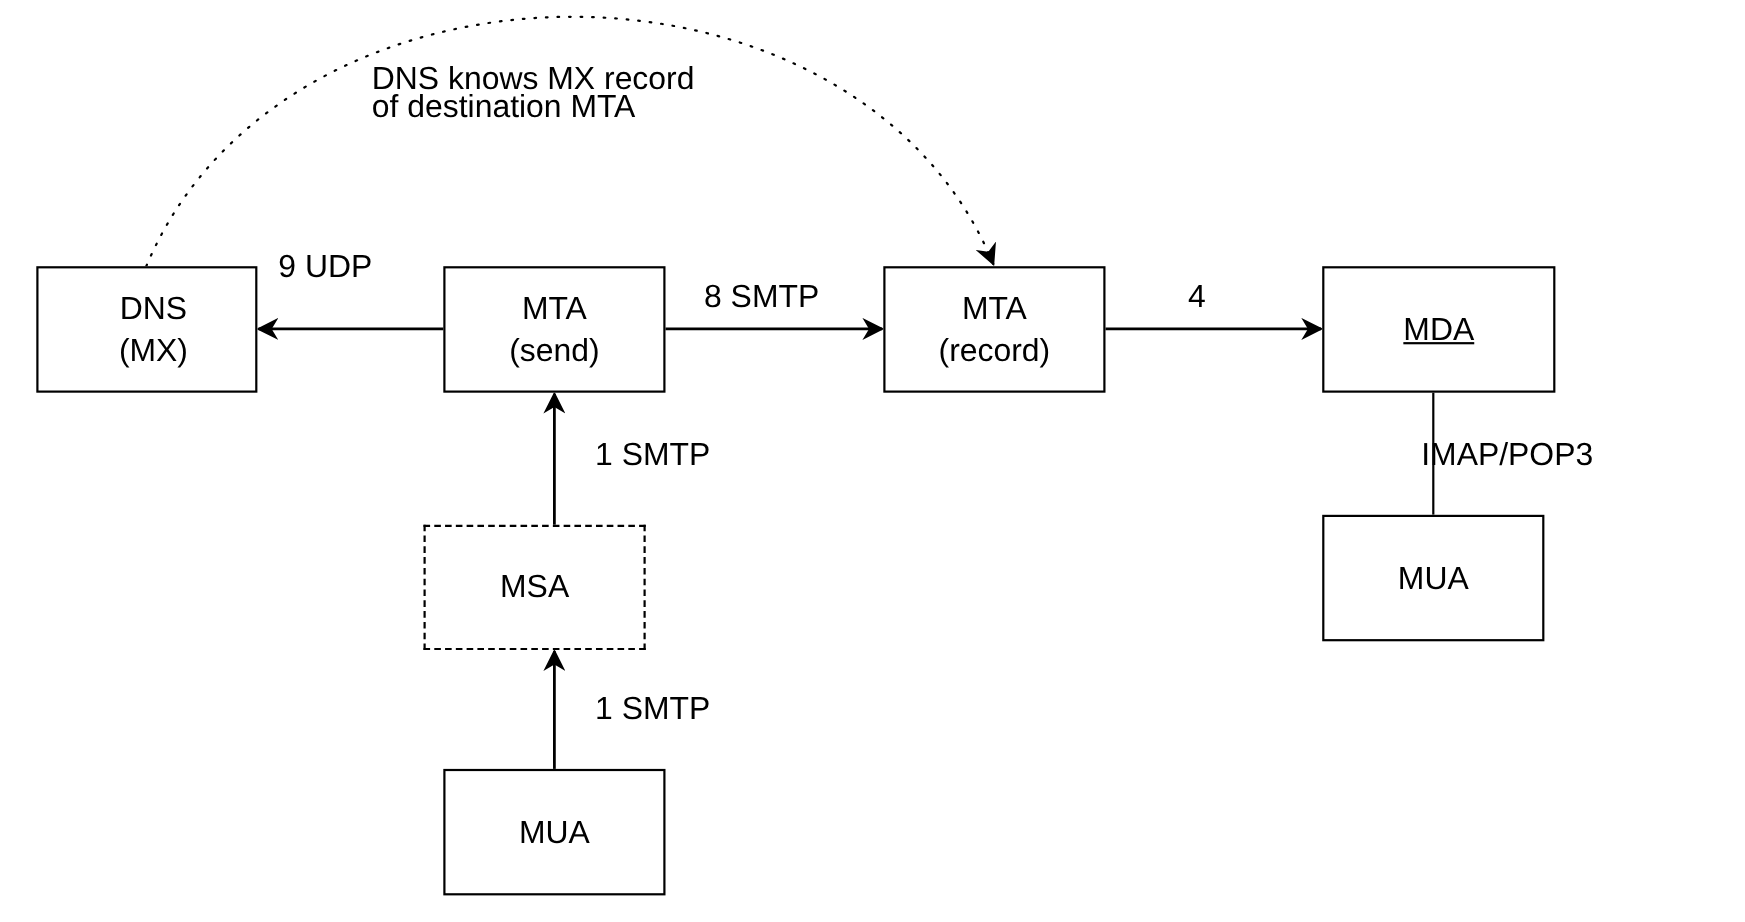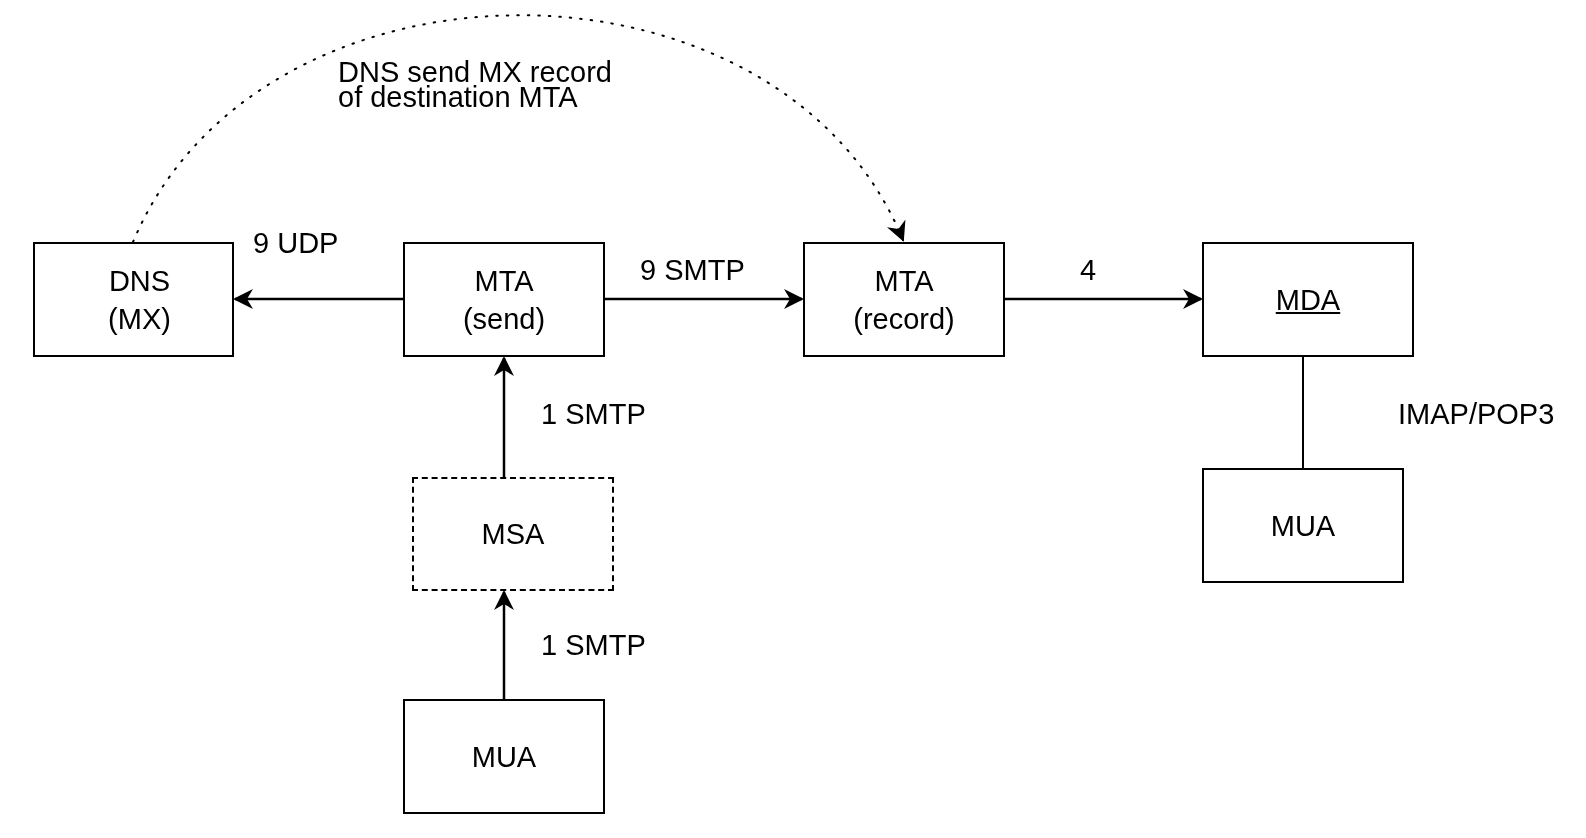--- a/index.html
+++ b/index.html
@@ -53,29 +53,29 @@
 </div>
 
 <div class="box" style="left:1202px; top:242px; width:212px; height:115px;text-decoration:underline;">
   <span>MDA</span>
 </div>
 
 <div class="box" style="left:1202px; top:468px; width:202px; height:115px;">
   <span>MUA</span>
 </div>
 
-<div class="box dashed" style="left:412px; top:477px; width:202px; height:114px;">
+<div class="box dashed" style="left:385px; top:477px; width:202px; height:114px;">
   <span>MSA</span>
 </div>
 
 <div class="box" style="left:403px; top:699px; width:202px; height:115px;">
   <span>MUA</span>
 </div>
 
 <div class="lbl" style="left:253px; top:224px;">9 UDP</div>
-<div class="lbl" style="left:640px; top:251px;">9 SMTP</div>
+<div class="lbl" style="left:640px; top:251px;">8 SMTP</div>
 <div class="lbl" style="left:1080px; top:251px;">4</div>
 <div class="lbl" style="left:541px; top:395px;">1 SMTP</div>
 <div class="lbl" style="left:541px; top:626px;">1 SMTP</div>
-<div class="lbl" style="left:1398px; top:395px;">IMAP/POP3</div>
+<div class="lbl" style="left:1292px; top:395px;">IMAP/POP3</div>
 
-<div class="lbl" style="left:338px; top:53px;">DNS send MX record</div>
+<div class="lbl" style="left:338px; top:53px;">DNS knows MX record</div>
 <div class="lbl" style="left:338px; top:78px;">of destination MTA</div>
 
 </body></html>

